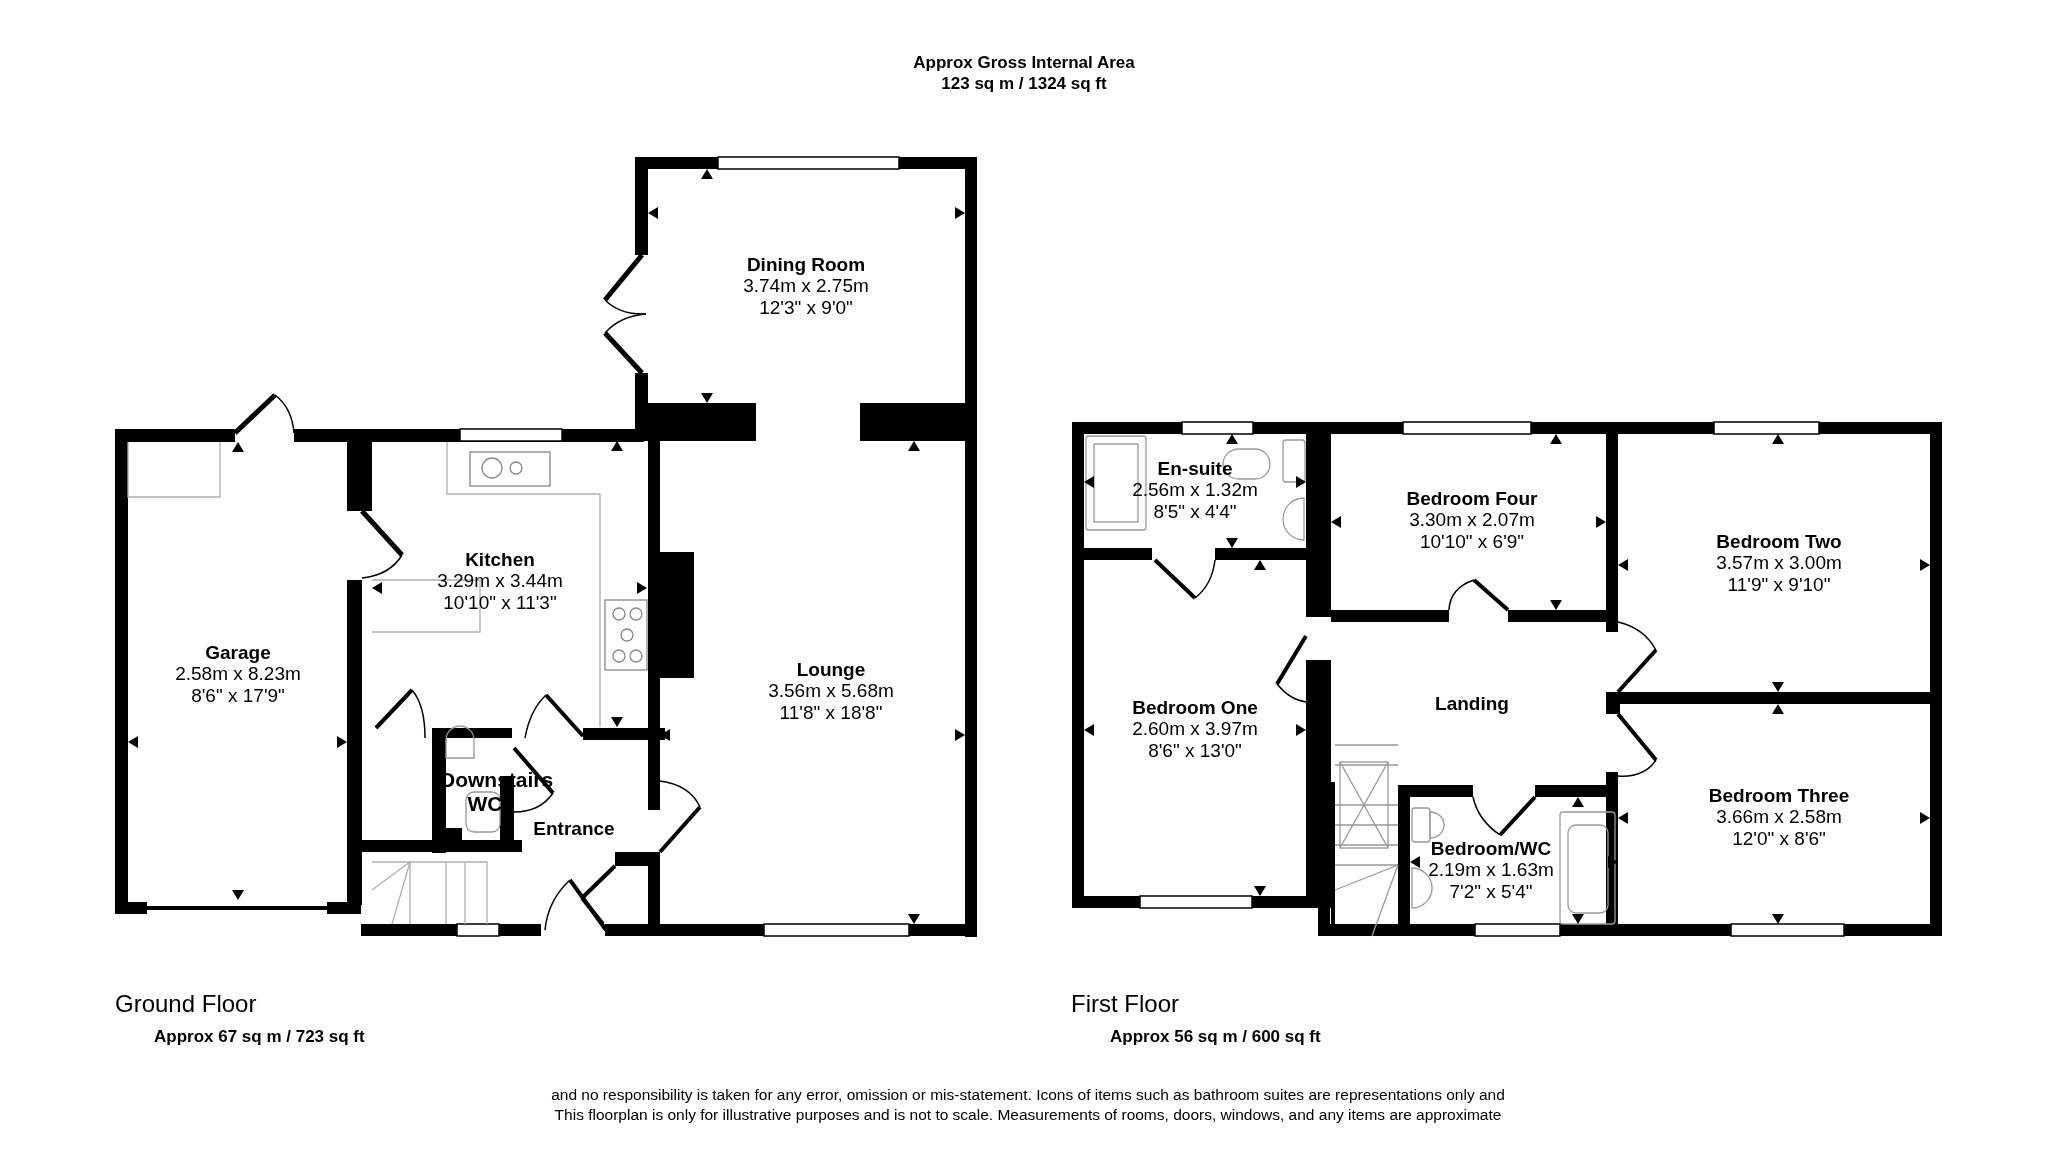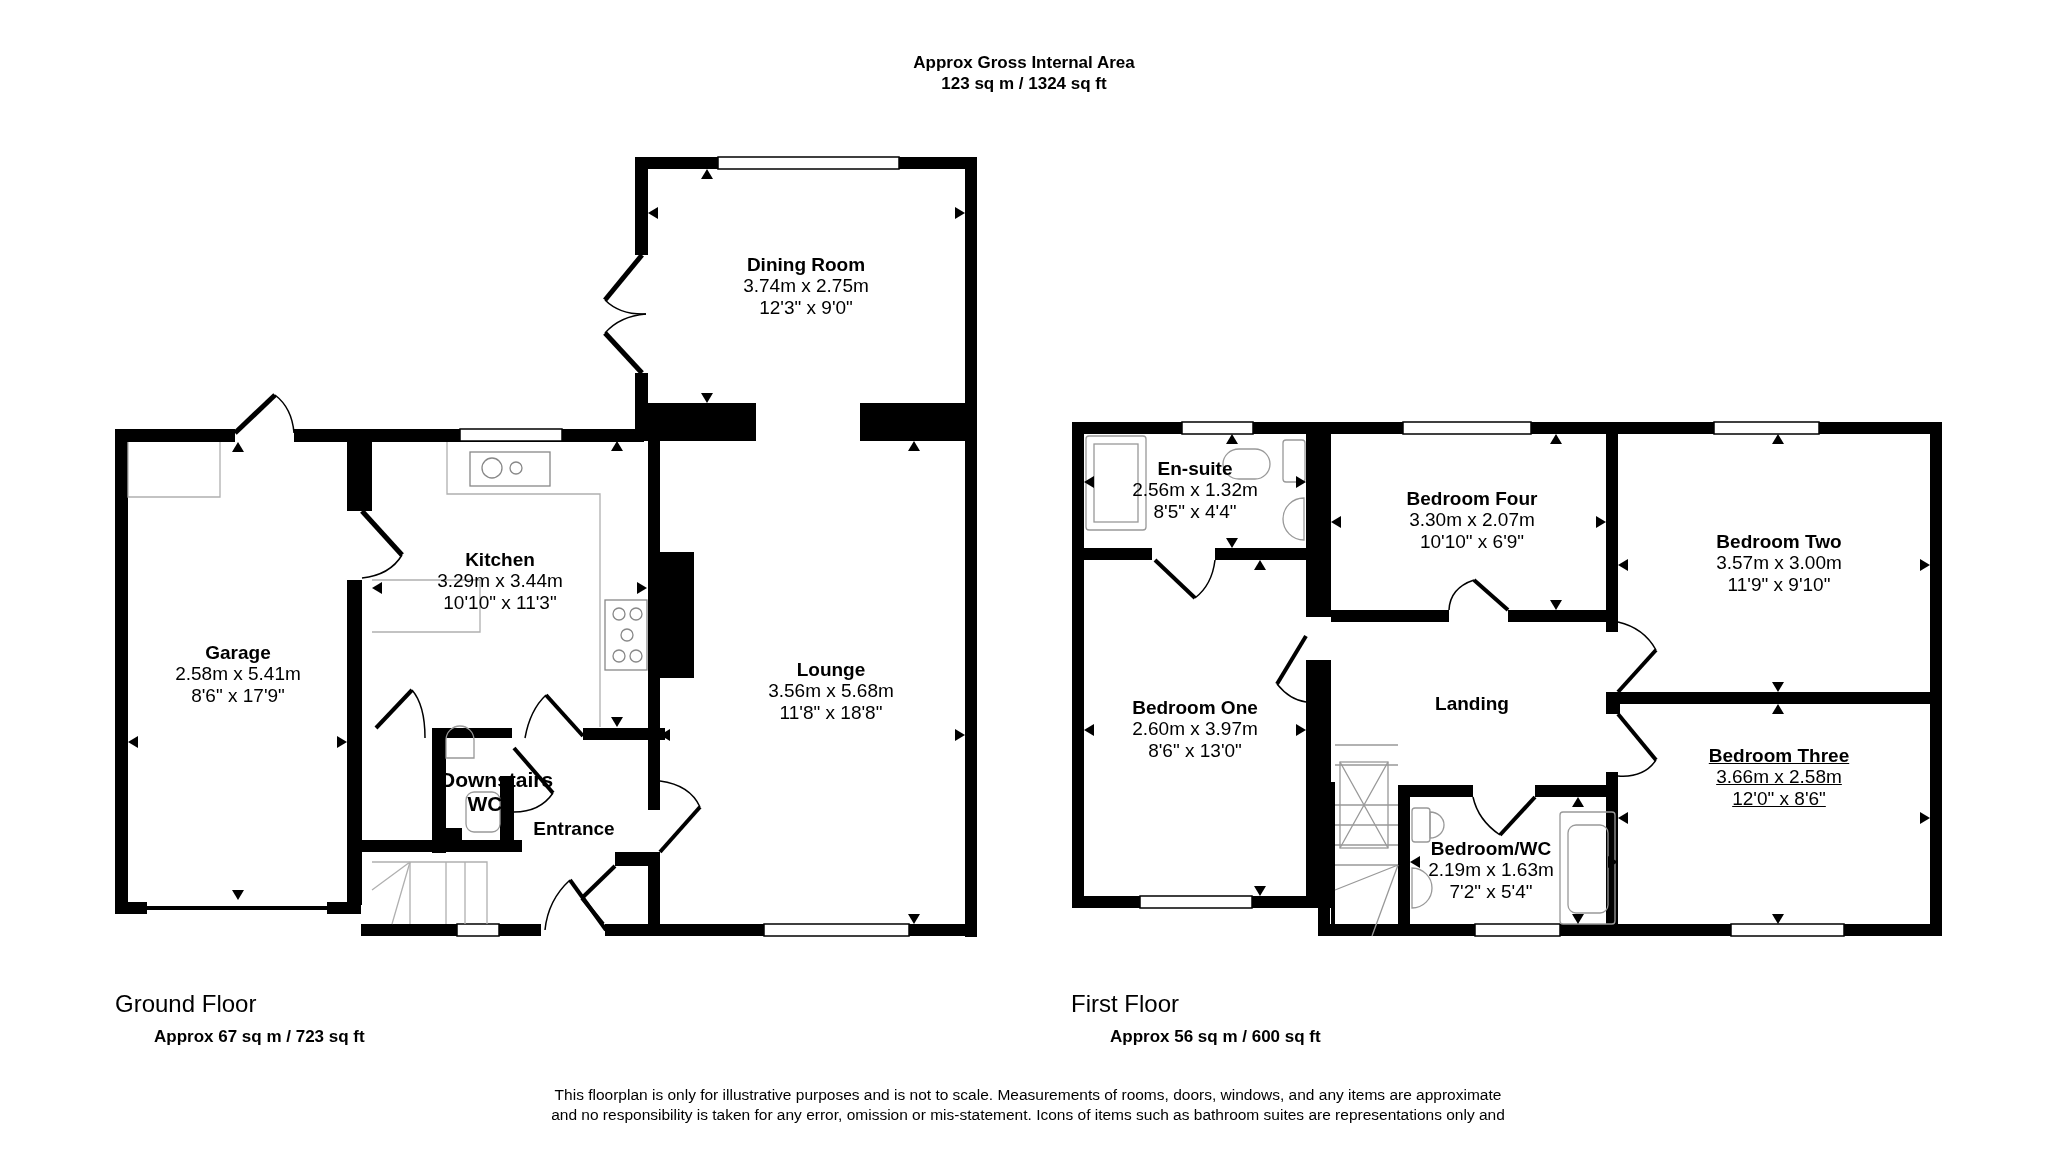--- a/index.html
+++ b/index.html
@@ -247,21 +247,21 @@
   <span class="rdim">3.74m x 2.75m</span>
   <span class="rdim">12'3" x 9'0"</span>
 </div>
 <div class="lbl" style="left:500px;top:549px;">
   <span class="rname">Kitchen</span>
   <span class="rdim">3.29m x 3.44m</span>
   <span class="rdim">10'10" x 11'3"</span>
 </div>
 <div class="lbl" style="left:238px;top:642px;">
   <span class="rname">Garage</span>
-  <span class="rdim">2.58m x 5.41m</span>
+  <span class="rdim">2.58m x 8.23m</span>
   <span class="rdim">8'6" x 17'9"</span>
 </div>
 <div class="lbl" style="left:831px;top:659px;">
   <span class="rname">Lounge</span>
   <span class="rdim">3.56m x 5.68m</span>
   <span class="rdim">11'8" x 18'8"</span>
 </div>
 <div class="lbl small" style="left:485px;top:768px;width:90px;white-space:normal;">
   <span class="rname">Downstairs WC</span>
 </div>
@@ -290,27 +290,27 @@
   <span class="rdim">8'6" x 13'0"</span>
 </div>
 <div class="lbl" style="left:1472px;top:693px;">
   <span class="rname">Landing</span>
 </div>
 <div class="lbl" style="left:1491px;top:838px;">
   <span class="rname">Bedroom/WC</span>
   <span class="rdim">2.19m x 1.63m</span>
   <span class="rdim">7'2" x 5'4"</span>
 </div>
-<div class="lbl" style="left:1779px;top:745px;text-decoration:underline;">
+<div class="lbl" style="left:1779px;top:785px;">
   <span class="rname">Bedroom Three</span>
   <span class="rdim">3.66m x 2.58m</span>
   <span class="rdim">12'0" x 8'6"</span>
 </div>
 
 <div class="floor-title" style="left:115px;top:990px;">Ground Floor</div>
 <div class="floor-area" style="left:115px;top:1027px;">Approx 67 sq m / 723 sq ft</div>
 <div class="floor-title" style="left:1071px;top:990px;">First Floor</div>
 <div class="floor-area" style="left:1071px;top:1027px;">Approx 56 sq m / 600 sq ft</div>
 
 <div class="disclaimer">
+  <div>and no responsibility is taken for any error, omission or mis-statement. Icons of items such as bathroom suites are representations only and</div>
   <div>This floorplan is only for illustrative purposes and is not to scale. Measurements of rooms, doors, windows, and any items are approximate</div>
-  <div>and no responsibility is taken for any error, omission or mis-statement. Icons of items such as bathroom suites are representations only and</div>
 </div>
 
 </body></html>

